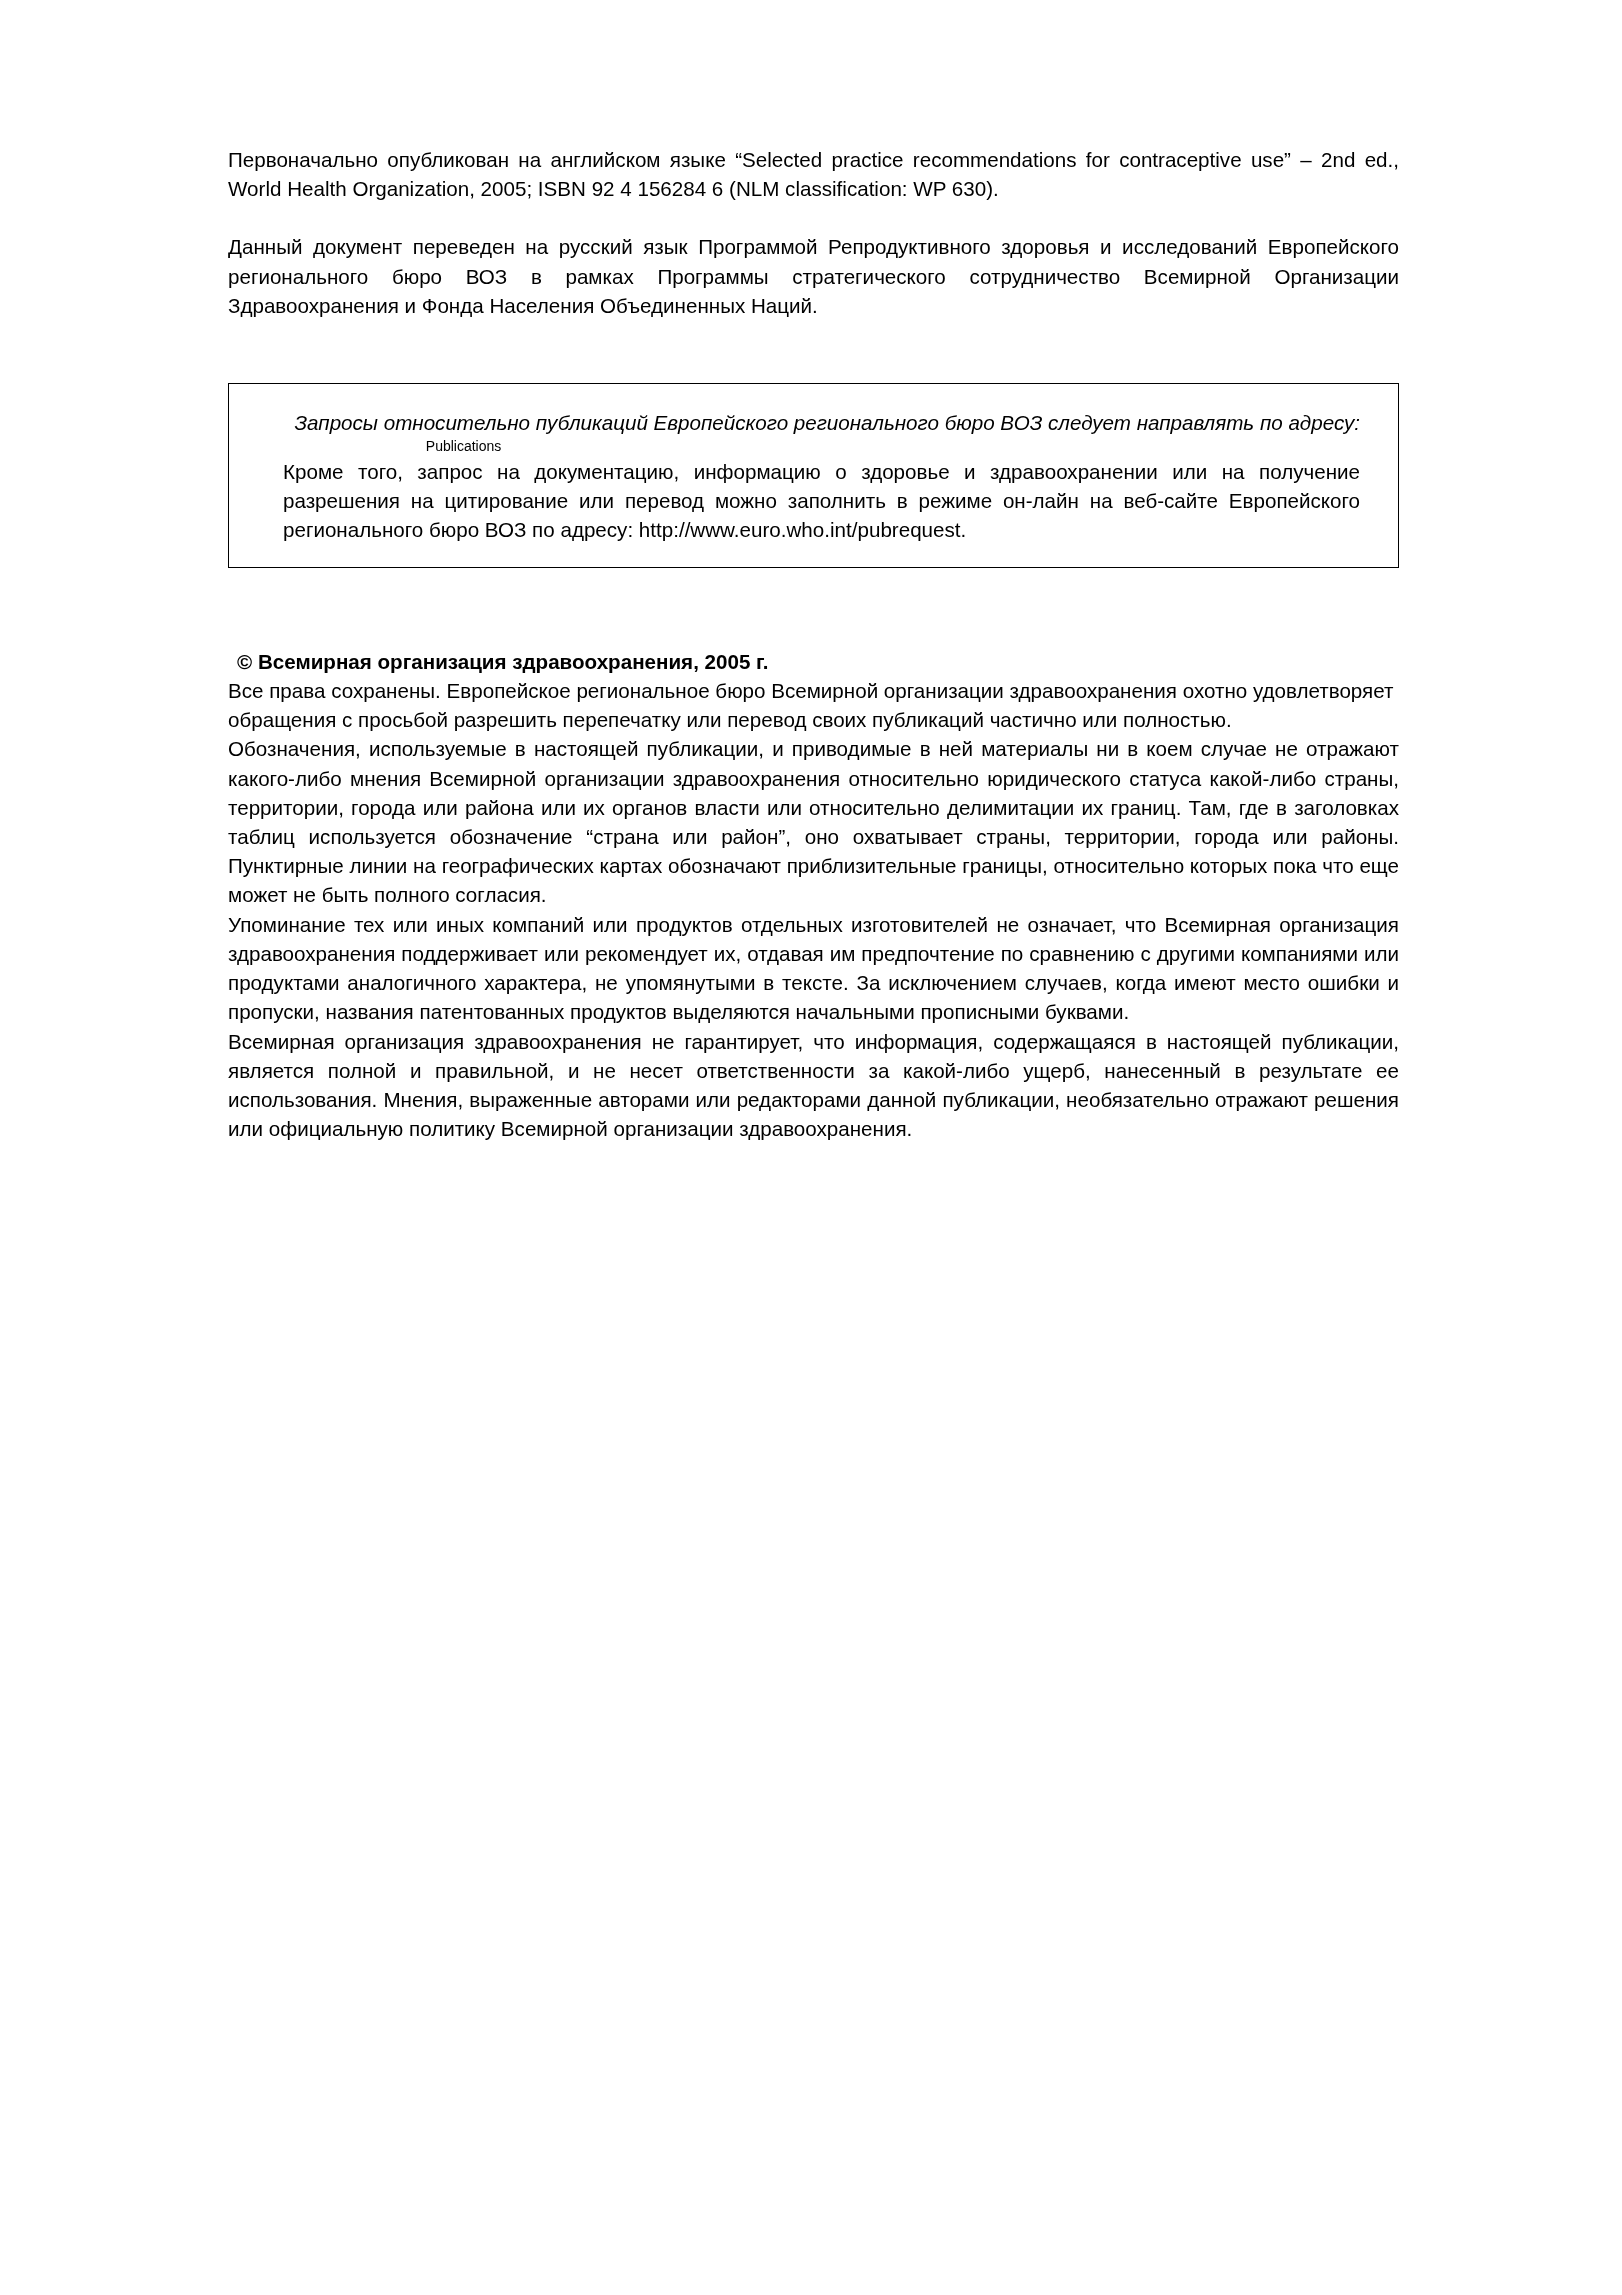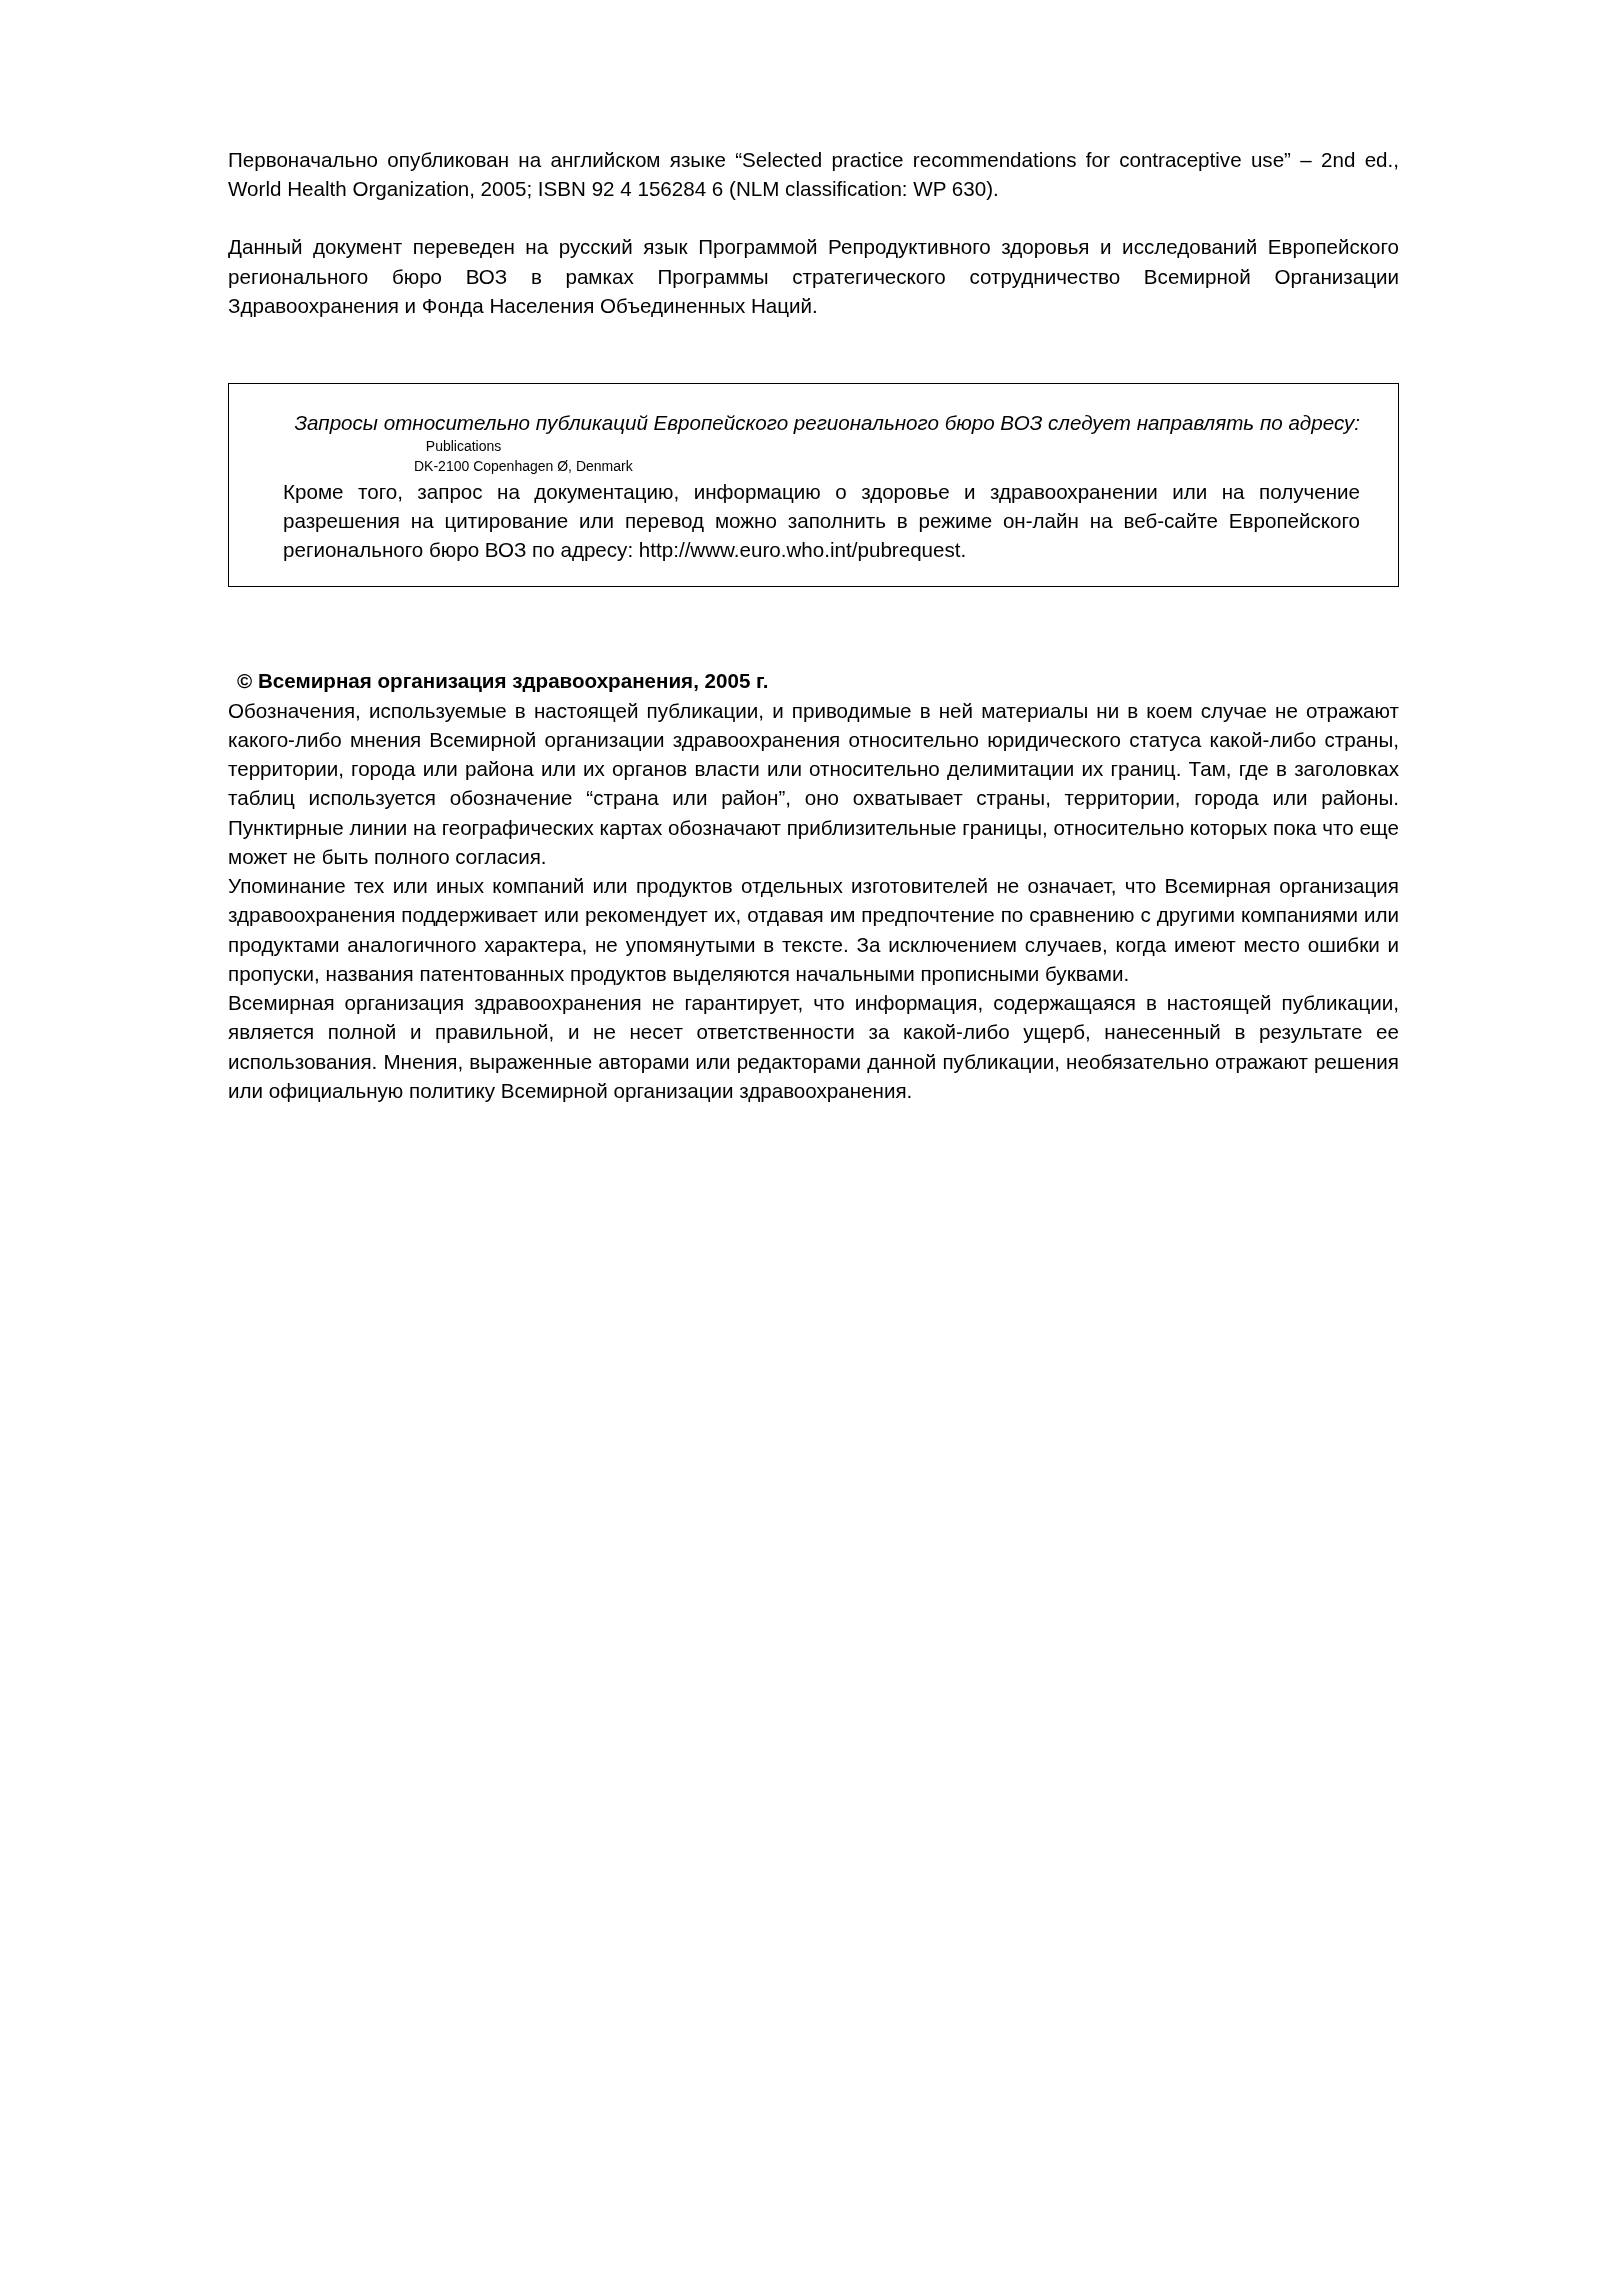--- a/index.html
+++ b/index.html
@@ -85,27 +85,27 @@
     <p class="para">Первоначально опубликован на английском языке “Selected practice recommendations for contraceptive use” – 2nd ed., World Health Organization, 2005; ISBN 92 4 156284 6 (NLM classification: WP 630).</p>
 
     <div class="block-gap"></div>
 
     <p class="para">Данный документ переведен на русский язык Программой Репродуктивного здоровья и исследований Европейского регионального бюро ВОЗ в рамках Программы стратегического сотрудничество Всемирной Организации Здравоохранения и Фонда Населения Объединенных Наций.</p>
 
     <div class="box">
       <p class="para lead">Запросы относительно публикаций Европейского регионального бюро ВОЗ следует направлять по адресу:</p>
       <div class="addr">
         <p class="line1">Publications</p>
-        <p>DK-2100 Copenhagen Ø, Denmark</p>
       </div>
       <p class="para">Кроме того, запрос на документацию, информацию о здоровье и здравоохранении или на получение разрешения на цитирование или перевод можно заполнить в режиме он-лайн на веб-сайте Европейского регионального бюро ВОЗ по адресу: http://www.euro.who.int/pubrequest.</p>
     </div>
 
     <div class="copyright-section">
       <p class="copyright-head">© Всемирная организация здравоохранения, 2005 г.</p>
+      <p class="para left">Все права сохранены. Европейское региональное бюро Всемирной организации здравоохранения охотно удовлетворяет обращения с просьбой разрешить перепечатку или перевод своих публикаций частично или полностью.</p>
       <p class="para">Обозначения, используемые в настоящей публикации, и приводимые в ней материалы ни в коем случае не отражают какого-либо мнения Всемирной организации здравоохранения относительно юридического статуса какой-либо страны, территории, города или района или их органов власти или относительно делимитации их границ. Там, где в заголовках таблиц используется обозначение “страна или район”, оно охватывает страны, территории, города или районы. Пунктирные линии на географических картах обозначают приблизительные границы, относительно которых пока что еще может не быть полного согласия.</p>
       <p class="para">Упоминание тех или иных компаний или продуктов отдельных изготовителей не означает, что Всемирная организация здравоохранения поддерживает или рекомендует их, отдавая им предпочтение по сравнению с другими компаниями или продуктами аналогичного характера, не упомянутыми в тексте. За исключением случаев, когда имеют место ошибки и пропуски, названия патентованных продуктов выделяются начальными прописными буквами.</p>
       <p class="para">Всемирная организация здравоохранения не гарантирует, что информация, содержащаяся в настоящей публикации, является полной и правильной, и не несет ответственности за какой-либо ущерб, нанесенный в результате ее использования. Мнения, выраженные авторами или редакторами данной публикации, необязательно отражают решения или официальную политику Всемирной организации здравоохранения.</p>
     </div>
 
   </div>
 </div>
 
 
 </body></html>

